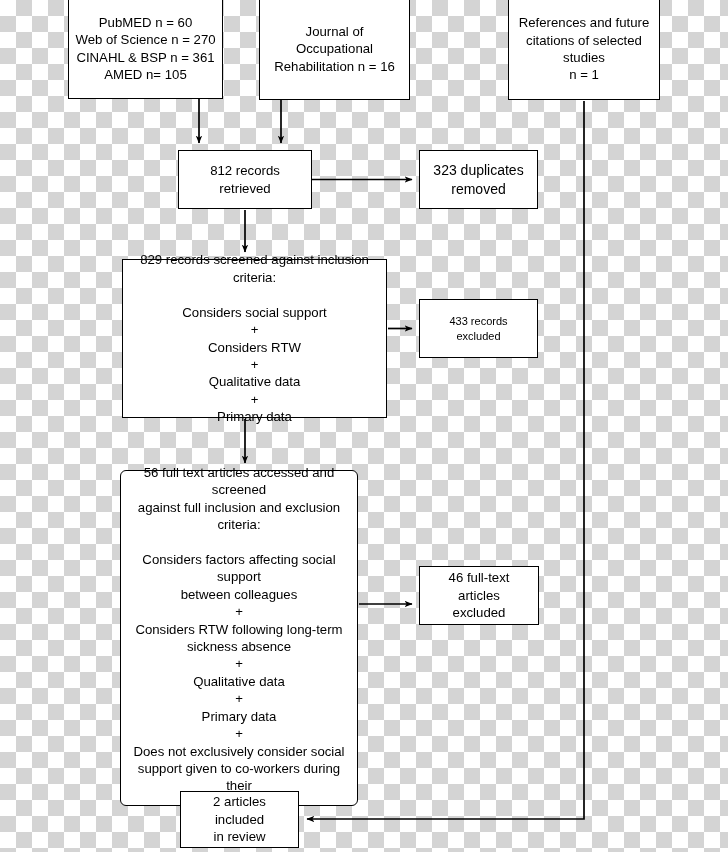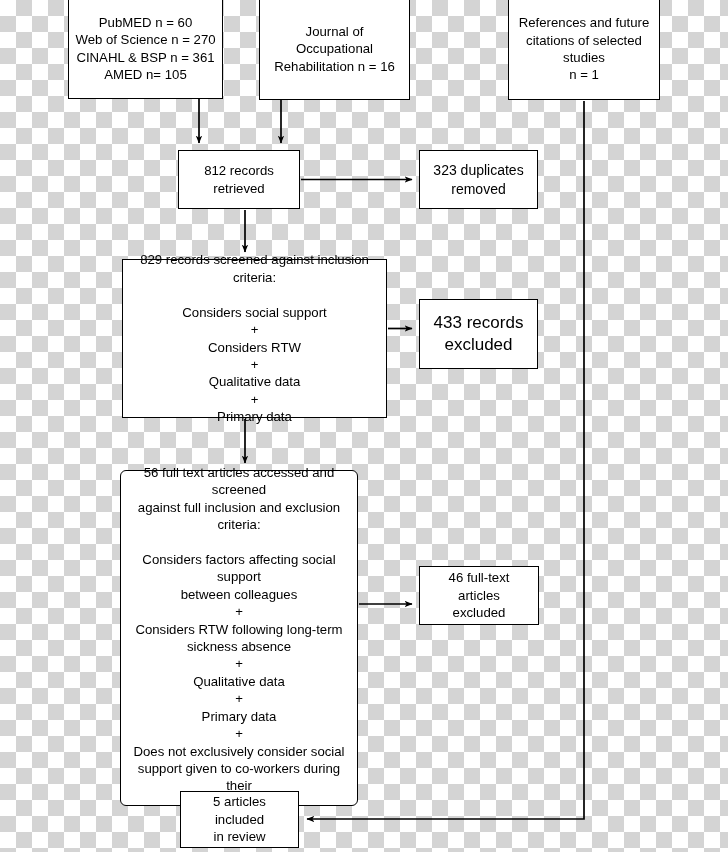--- a/index.html
+++ b/index.html
@@ -38,24 +38,24 @@
     align-items: center;
     justify-content: center;
     text-align: center;
     line-height: 1.32;
     white-space: pre-line;
     padding: 4px 6px;
   }
   .n-sources     { left: 68px;  top: -2px;  width: 155px; height: 101px; font-size: 13.2px; }
   .n-journal     { left: 259px; top: -2px;  width: 151px; height: 102px; font-size: 13.2px; }
   .n-references  { left: 508px; top: -2px;  width: 152px; height: 102px; font-size: 13.2px; }
-  .n-retrieved   { left: 178px; top: 150px; width: 122px; height: 59px;  font-size: 13.2px; }
+  .n-retrieved   { left: 178px; top: 150px; width: 134px; height: 59px;  font-size: 13.2px; }
   .n-duplicates  { left: 419px; top: 150px; width: 119px; height: 59px;  font-size: 14px; }
   .n-screened    { left: 122px; top: 259px; width: 265px; height: 159px; font-size: 13.2px; }
-  .n-excluded1   { left: 419px; top: 299px; width: 119px; height: 70px;  font-size: 17px; }
+  .n-excluded1   { left: 419px; top: 299px; width: 119px; height: 59px;  font-size: 11px; }
   .n-fulltext    { left: 120px; top: 470px; width: 238px; height: 336px; font-size: 13.2px; border-radius: 6px; }
   .n-excluded2   { left: 419px; top: 566px; width: 120px; height: 59px;  font-size: 13.2px; }
   .n-included    { left: 180px; top: 791px; width: 119px; height: 57px;  font-size: 13.2px; }
 </style>
 </head>
 <body>
 
 <div id="canvas">
 
   <svg id="edges" viewBox="0 0 728 852">
@@ -122,16 +122,16 @@
 +
 Primary data
 +
 Does not exclusively consider social
 support given to co-workers during their
 sickness absence.</div>
 
   <div class="node n-excluded2">46 full-text articles
 excluded</div>
 
-  <div class="node n-included">5 articles included
+  <div class="node n-included">2 articles included
 in review</div>
 
 </div>
 
 </body></html>

